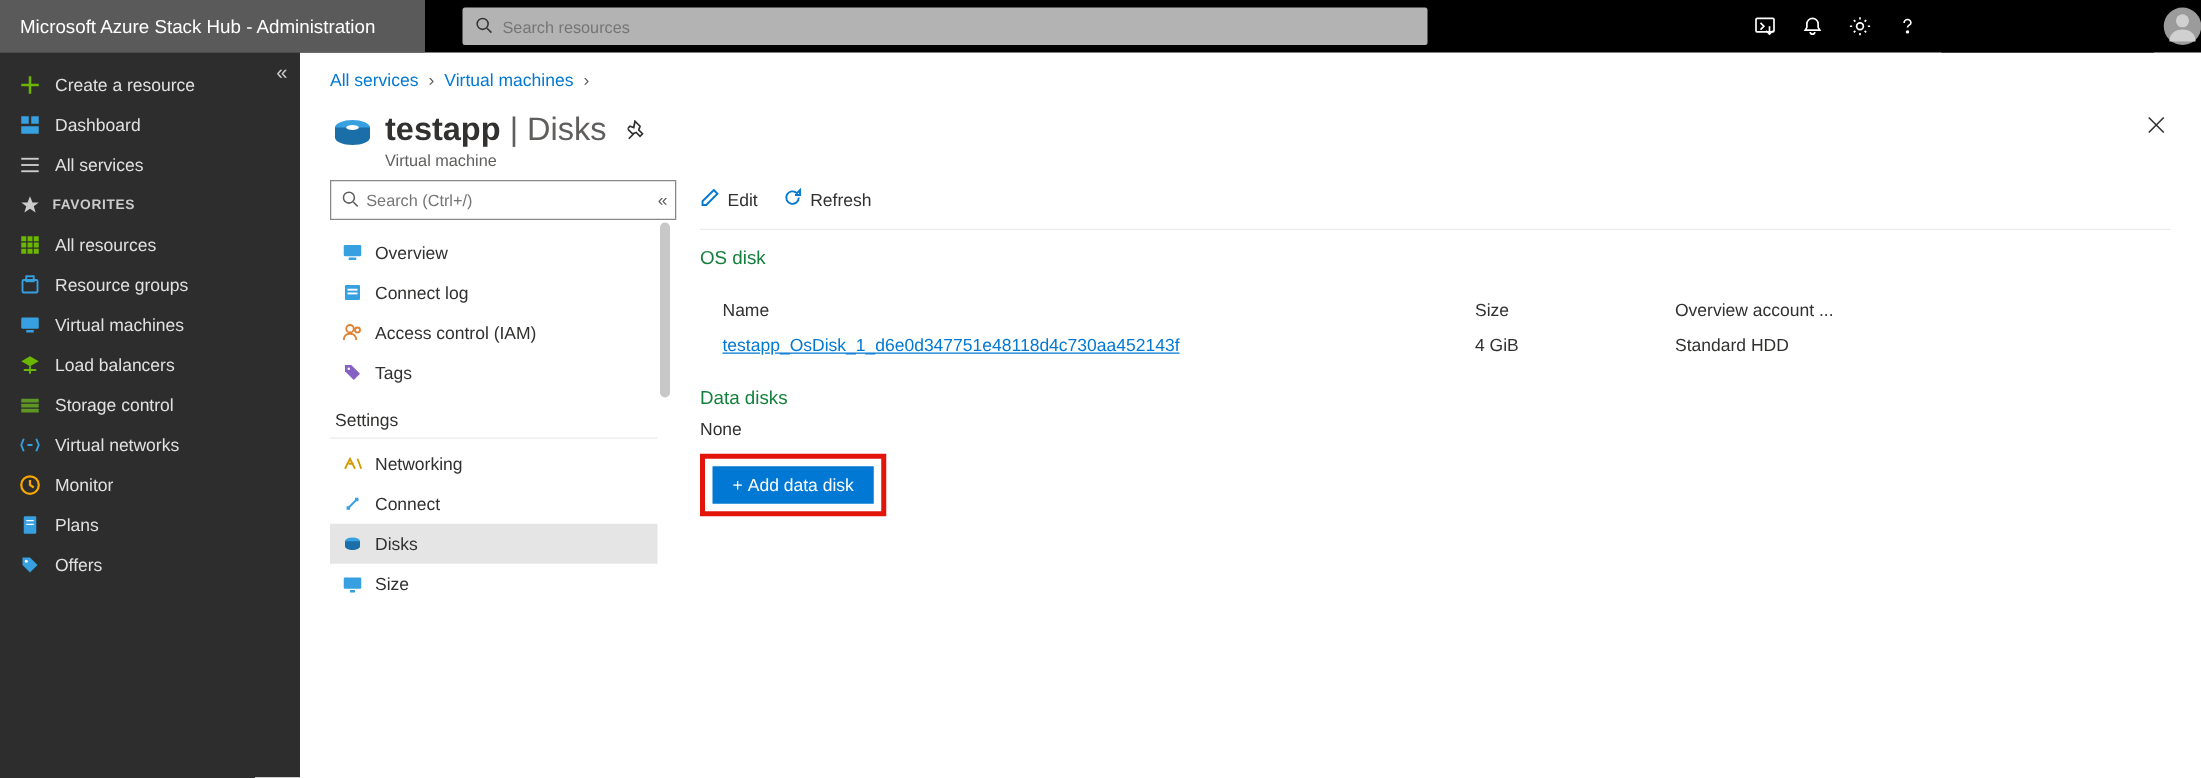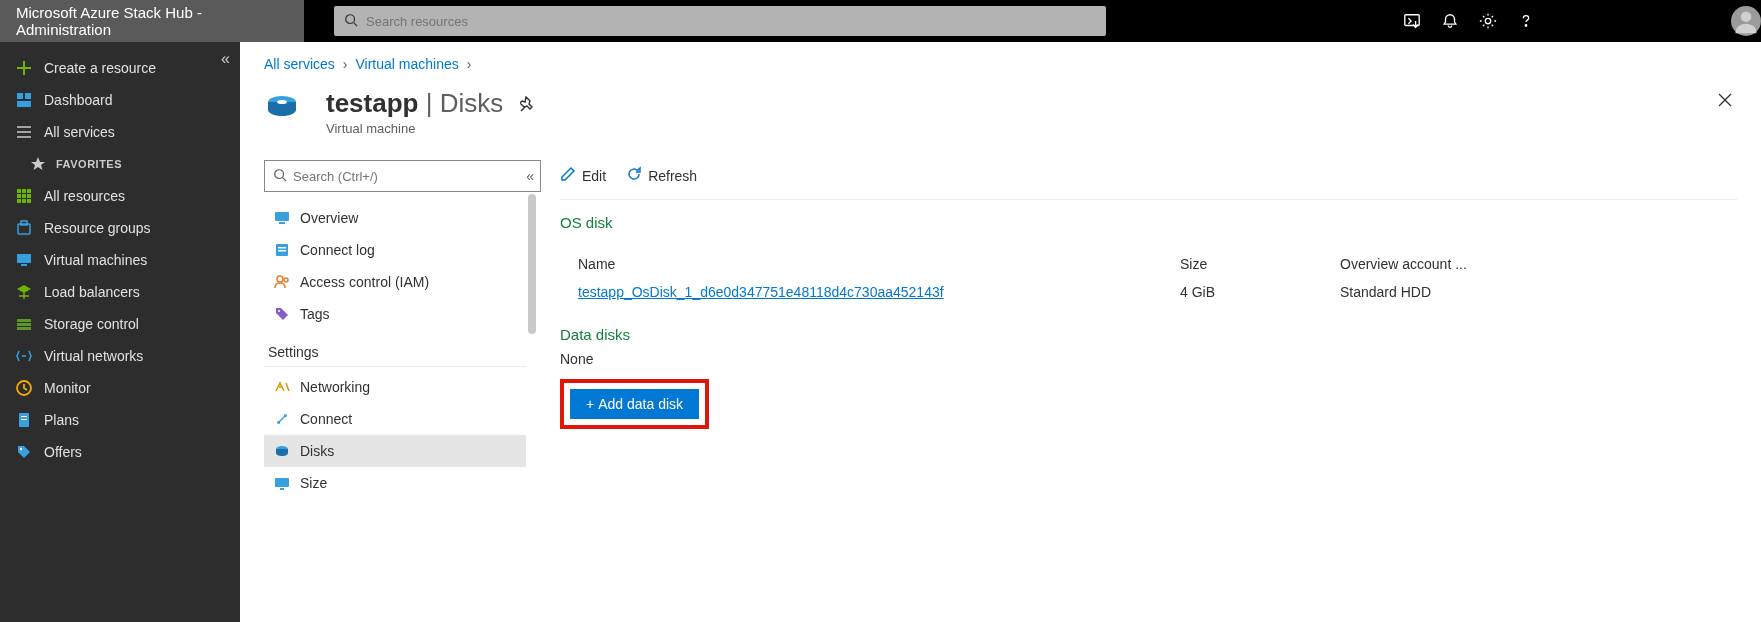--- a/index.html
+++ b/index.html
@@ -1,49 +1,49 @@
 <!DOCTYPE html>
 <html><head>
 <meta charset="utf-8">
 <style>
 * { box-sizing: border-box; margin: 0; padding: 0; }
 body { font-family: "Segoe UI", -apple-system, sans-serif; font-size: 14px; color: #323130; background: #fff; overflow: hidden; }
 
 
 .topbar { height: 42px; background: #000; display: flex; align-items: center; color: #fff; }
-.topbar-title { background: #5a5a5a; height: 42px; display: flex; align-items: center; padding: 0 16px; font-size: 15px; width: 304px; flex-shrink: 0; }
+.topbar-title { background: #5a5a5a; height: 42px; display: flex; align-items: center; padding: 0 16px; font-size: 15px; width: 340px; flex-shrink: 0; }
 .topbar-search { flex: 1; background: #b3b3b3; height: 30px; margin: 0 18px 0 30px; border-radius: 2px; display: flex; align-items: center; padding: 0 10px; max-width: 772px; }
 .topbar-search svg { width: 14px; height: 14px; margin-right: 8px; }
 .topbar-search input { background: transparent; border: none; outline: none; color: #333; font-size: 13px; flex: 1; }
 .topbar-icons { display: flex; align-items: center; gap: 20px; padding: 0 18px; margin-left: auto; }
 .topbar-icon { color: #fff; display: flex; align-items: center; }
 .topbar-icon svg { width: 18px; height: 18px; }
 .topbar-black { width: 170px; height: 42px; background: #000; }
 .avatar { width: 30px; height: 30px; background: #9b9b9b; border-radius: 50%; margin-left: 8px; display:flex; align-items:center; justify-content:center; }
 .avatar svg { width: 28px; height: 28px; }
 
 
 .main { display: flex; height: calc(100vh - 42px); min-height: 580px; }
 
 
 .sidebar { width: 240px; background: #2d2d2d; color: #e1e1e1; padding-top: 10px; position: relative; flex-shrink: 0; }
 .sidebar-collapse { position: absolute; right: 10px; top: 8px; color: #ccc; font-size: 16px; }
 .sidebar-item { display: flex; align-items: center; padding: 8px 16px; gap: 12px; cursor: pointer; font-size: 14px; }
 .sidebar-item .si-icon { width: 16px; height: 16px; display: flex; align-items: center; justify-content: center; }
 .sidebar-item .si-icon svg { width: 16px; height: 16px; }
-.sidebar-heading { padding: 8px 16px 8px 52px; font-size: 11px; font-weight: 600; letter-spacing: .5px; color: #ccc; display:flex; align-items:center; gap:10px; }
+.sidebar-heading { padding: 8px 16px 8px 38px; font-size: 11px; font-weight: 600; letter-spacing: .5px; color: #ccc; display:flex; align-items:center; gap:10px; }
 .sidebar-heading .si-icon { margin-left: -22px; width:16px; height:16px; }
 
 
 .content { flex: 1; padding: 14px 24px; display: flex; flex-direction: column; overflow: hidden; }
 .breadcrumb { display: flex; align-items: center; gap: 8px; color: #0078d4; font-size: 14px; margin-bottom: 16px; }
 .breadcrumb a { color: #0078d4; text-decoration: none; }
 .breadcrumb .chev { color: #605e5c; }
 
-.page-head { display: flex; align-items: flex-start; gap: 26px; margin-bottom: 24px; position:relative; }
+.page-head { display: flex; align-items: flex-start; gap: 8px; margin-bottom: 8px; position:relative; }
 .page-head-icon { width: 36px; height: 36px; margin-top: 2px; }
 .page-head-text h1 { font-size: 26px; font-weight: 600; display: inline; }
 .page-head-text .divider { color: #605e5c; font-weight: 400; }
 .page-head-text .sub { font-size: 13px; color: #605e5c; margin-top: 2px; }
 .pin-icon { margin-left: 10px; color: #323130; }
 .close-x { position: absolute; right: 4px; top: 4px; color: #605e5c; cursor:pointer; }
 
 .content-body { display: flex; flex: 1; overflow: hidden; }
 
 

